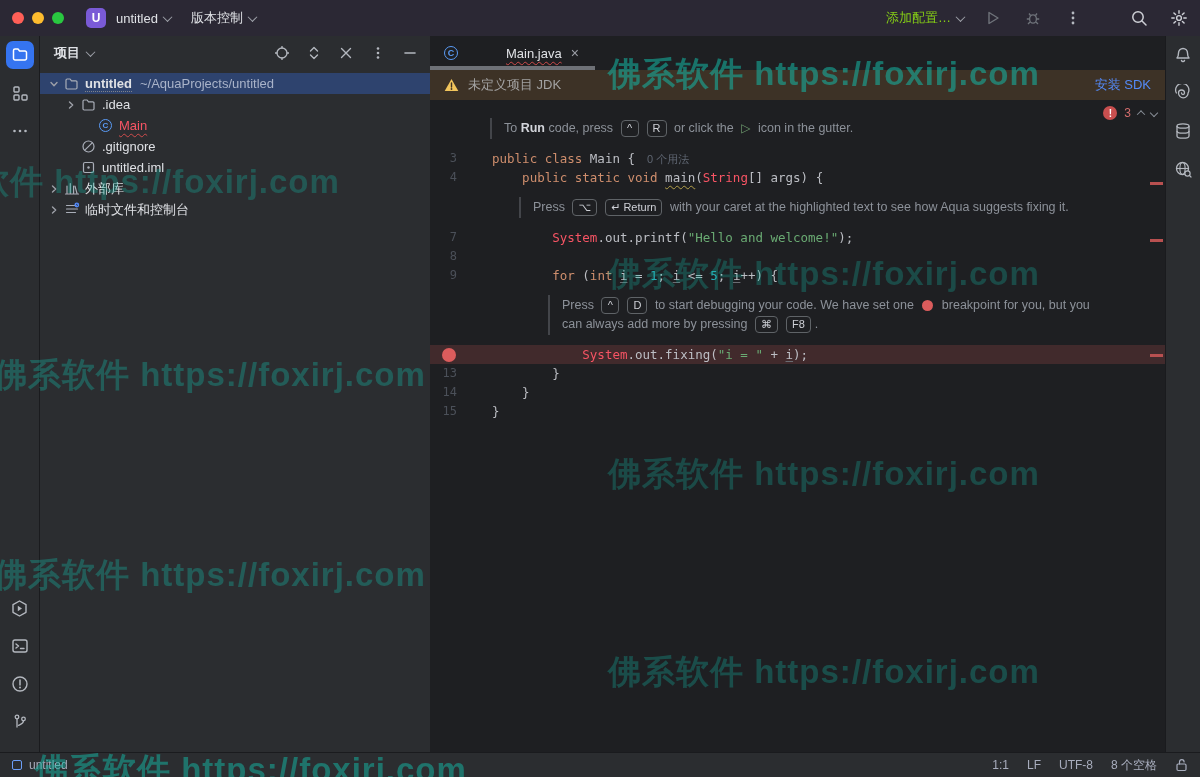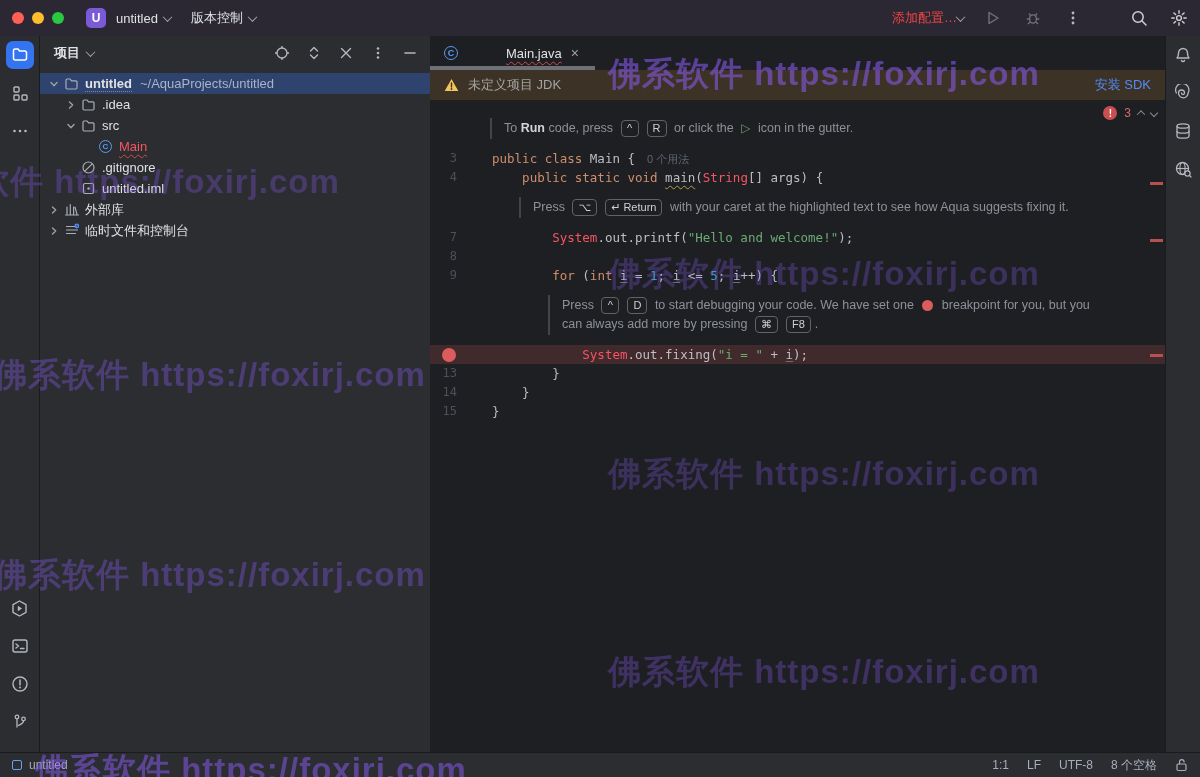--- a/index.html
+++ b/index.html
@@ -12,21 +12,21 @@
   .lights { display:flex; gap:8px; align-items:center; }
   .light { width:12px; height:12px; border-radius:50%; }
   .light.r{background:#FF5F57}.light.y{background:#FEBC2E}.light.g{background:#29C840}
   .proj-badge { width:20px; height:20px; border-radius:5px; background:#7A5AD6; color:#fff; font-size:12px;
     font-weight:bold; display:flex; align-items:center; justify-content:center; margin-left:22px; }
   .tb-item { display:flex; align-items:center; gap:6px; color:#DFE1E5; font-size:13px; margin-left:10px; cursor:default; }
   .tb-item.menu { margin-left:20px; }
   .chev { width:7px; height:7px; border-right:1.5px solid #9DA0A8; border-bottom:1.5px solid #9DA0A8; display:inline-block; }
   .chev.down { transform:rotate(45deg) translate(-1px,-1px); }
   .tb-right { margin-left:auto; display:flex; align-items:center; gap:18px; }
-  .tb-right .cfg { color:#ef4444; font-size:13px; display:flex; gap:0; align-items:center; }
+  .tb-right .cfg { color:#84cc16; font-size:13px; display:flex; gap:6px; align-items:center; }
   .icon-btn { display:flex; align-items:center; justify-content:center; width:22px; height:22px; }
   .icon-btn svg { display:block; }
 
   
   .main { display:flex; height:716px; }
   .left-strip { width:40px; background:#2B2D30; border-right:1px solid #1A1B1E; display:flex; flex-direction:column; align-items:center; padding:5px 0 6px; }
   .strip-btn { width:28px; height:28px; border-radius:7px; display:flex; align-items:center; justify-content:center; margin-bottom:10px; }
   .strip-btn.active { background:#3574F0; }
   .strip-spacer { flex:1; }
   .right-strip { width:35px; background:#2B2D30; border-left:1px solid #1A1B1E; display:flex; flex-direction:column; align-items:center; padding-top:5px; }
@@ -93,21 +93,21 @@
   .stripe { position:absolute; right:2px; width:13px; height:3px; background:#B85050; }
 
   
   .statusbar { height:25px; background:#2B2D30; border-top:1px solid #1A1B1E; display:flex; align-items:center;
     padding:0 12px; font-size:12px; color:#A8ADBD; }
   .sb-left { display:flex; align-items:center; gap:7px; }
   .module-ic { width:10px; height:10px; border:1.5px solid #6C9EF8; border-radius:2px; }
   .sb-right { margin-left:auto; display:flex; align-items:center; gap:18px; }
 
   
-  .wm { position:absolute; font-size:33px; font-weight:bold; color:#8b5cf6; white-space:nowrap;
+  .wm { position:absolute; font-size:33px; font-weight:bold; color:#14b8a6; white-space:nowrap;
     pointer-events:none; z-index:50; letter-spacing:1px; }
   .wm1{left:608px;top:52px;opacity:.55}
   .wm2{left:-92px;top:160px;opacity:.30}
   .wm3{left:608px;top:252px;opacity:.28}
   .wm4{left:-6px;top:353px;opacity:.34}
   .wm5{left:608px;top:452px;opacity:.28}
   .wm6{left:-6px;top:553px;opacity:.34}
   .wm7{left:608px;top:650px;opacity:.30}
   .wm8{left:35px;top:748px;opacity:.50}
 </style>
@@ -279,33 +279,20 @@
                 <path d="M3.5 2l3.2 3-3.2 3" fill="none" stroke="#9DA0A8" stroke-width="1.4" stroke-linecap="round" stroke-linejoin="round"></path>
               </svg>
             </span>
             <span class="tr-icon">
               <svg width="16" height="16" viewBox="0 0 16 16">
                 <path d="M2 4.2a1.2 1.2 0 011.2-1.2h2.9l1.4 1.8h4.3A1.2 1.2 0 0113 6v5.8a1.2 1.2 0 01-1.2 1.2H3.2A1.2 1.2 0 012 11.8z" stroke="#A9AEB8" stroke-width="1.2" fill="none" stroke-linejoin="round"></path>
               </svg>
             </span>
             <span class="tr-label">.idea</span>
           </div>
-          <div class="tree-row" style="padding-left: 23px;">
-            <span class="tr-chev">
-              <svg width="10" height="10" viewBox="0 0 10 10">
-                <path d="M2 3.5l3 3.2 3-3.2" fill="none" stroke="#9DA0A8" stroke-width="1.4" stroke-linecap="round" stroke-linejoin="round"></path>
-              </svg>
-            </span>
-            <span class="tr-icon">
-              <svg width="16" height="16" viewBox="0 0 16 16">
-                <path d="M2 4.2a1.2 1.2 0 011.2-1.2h2.9l1.4 1.8h4.3A1.2 1.2 0 0113 6v5.8a1.2 1.2 0 01-1.2 1.2H3.2A1.2 1.2 0 012 11.8z" stroke="#A9AEB8" stroke-width="1.2" fill="none" stroke-linejoin="round"></path>
-              </svg>
-            </span>
-            <span class="tr-label">src</span>
-          </div>
           <div class="tree-row" style="padding-left: 40px;">
             <span class="tr-chev"></span>
             <span class="tr-icon">
               <span class="cls-icon" style="width:13px;height:13px;font-size:8px;">C</span>
             </span>
             <span class="tr-label err">Main</span>
           </div>
           <div class="tree-row" style="padding-left: 23px;">
             <span class="tr-chev"></span>
             <span class="tr-icon">

